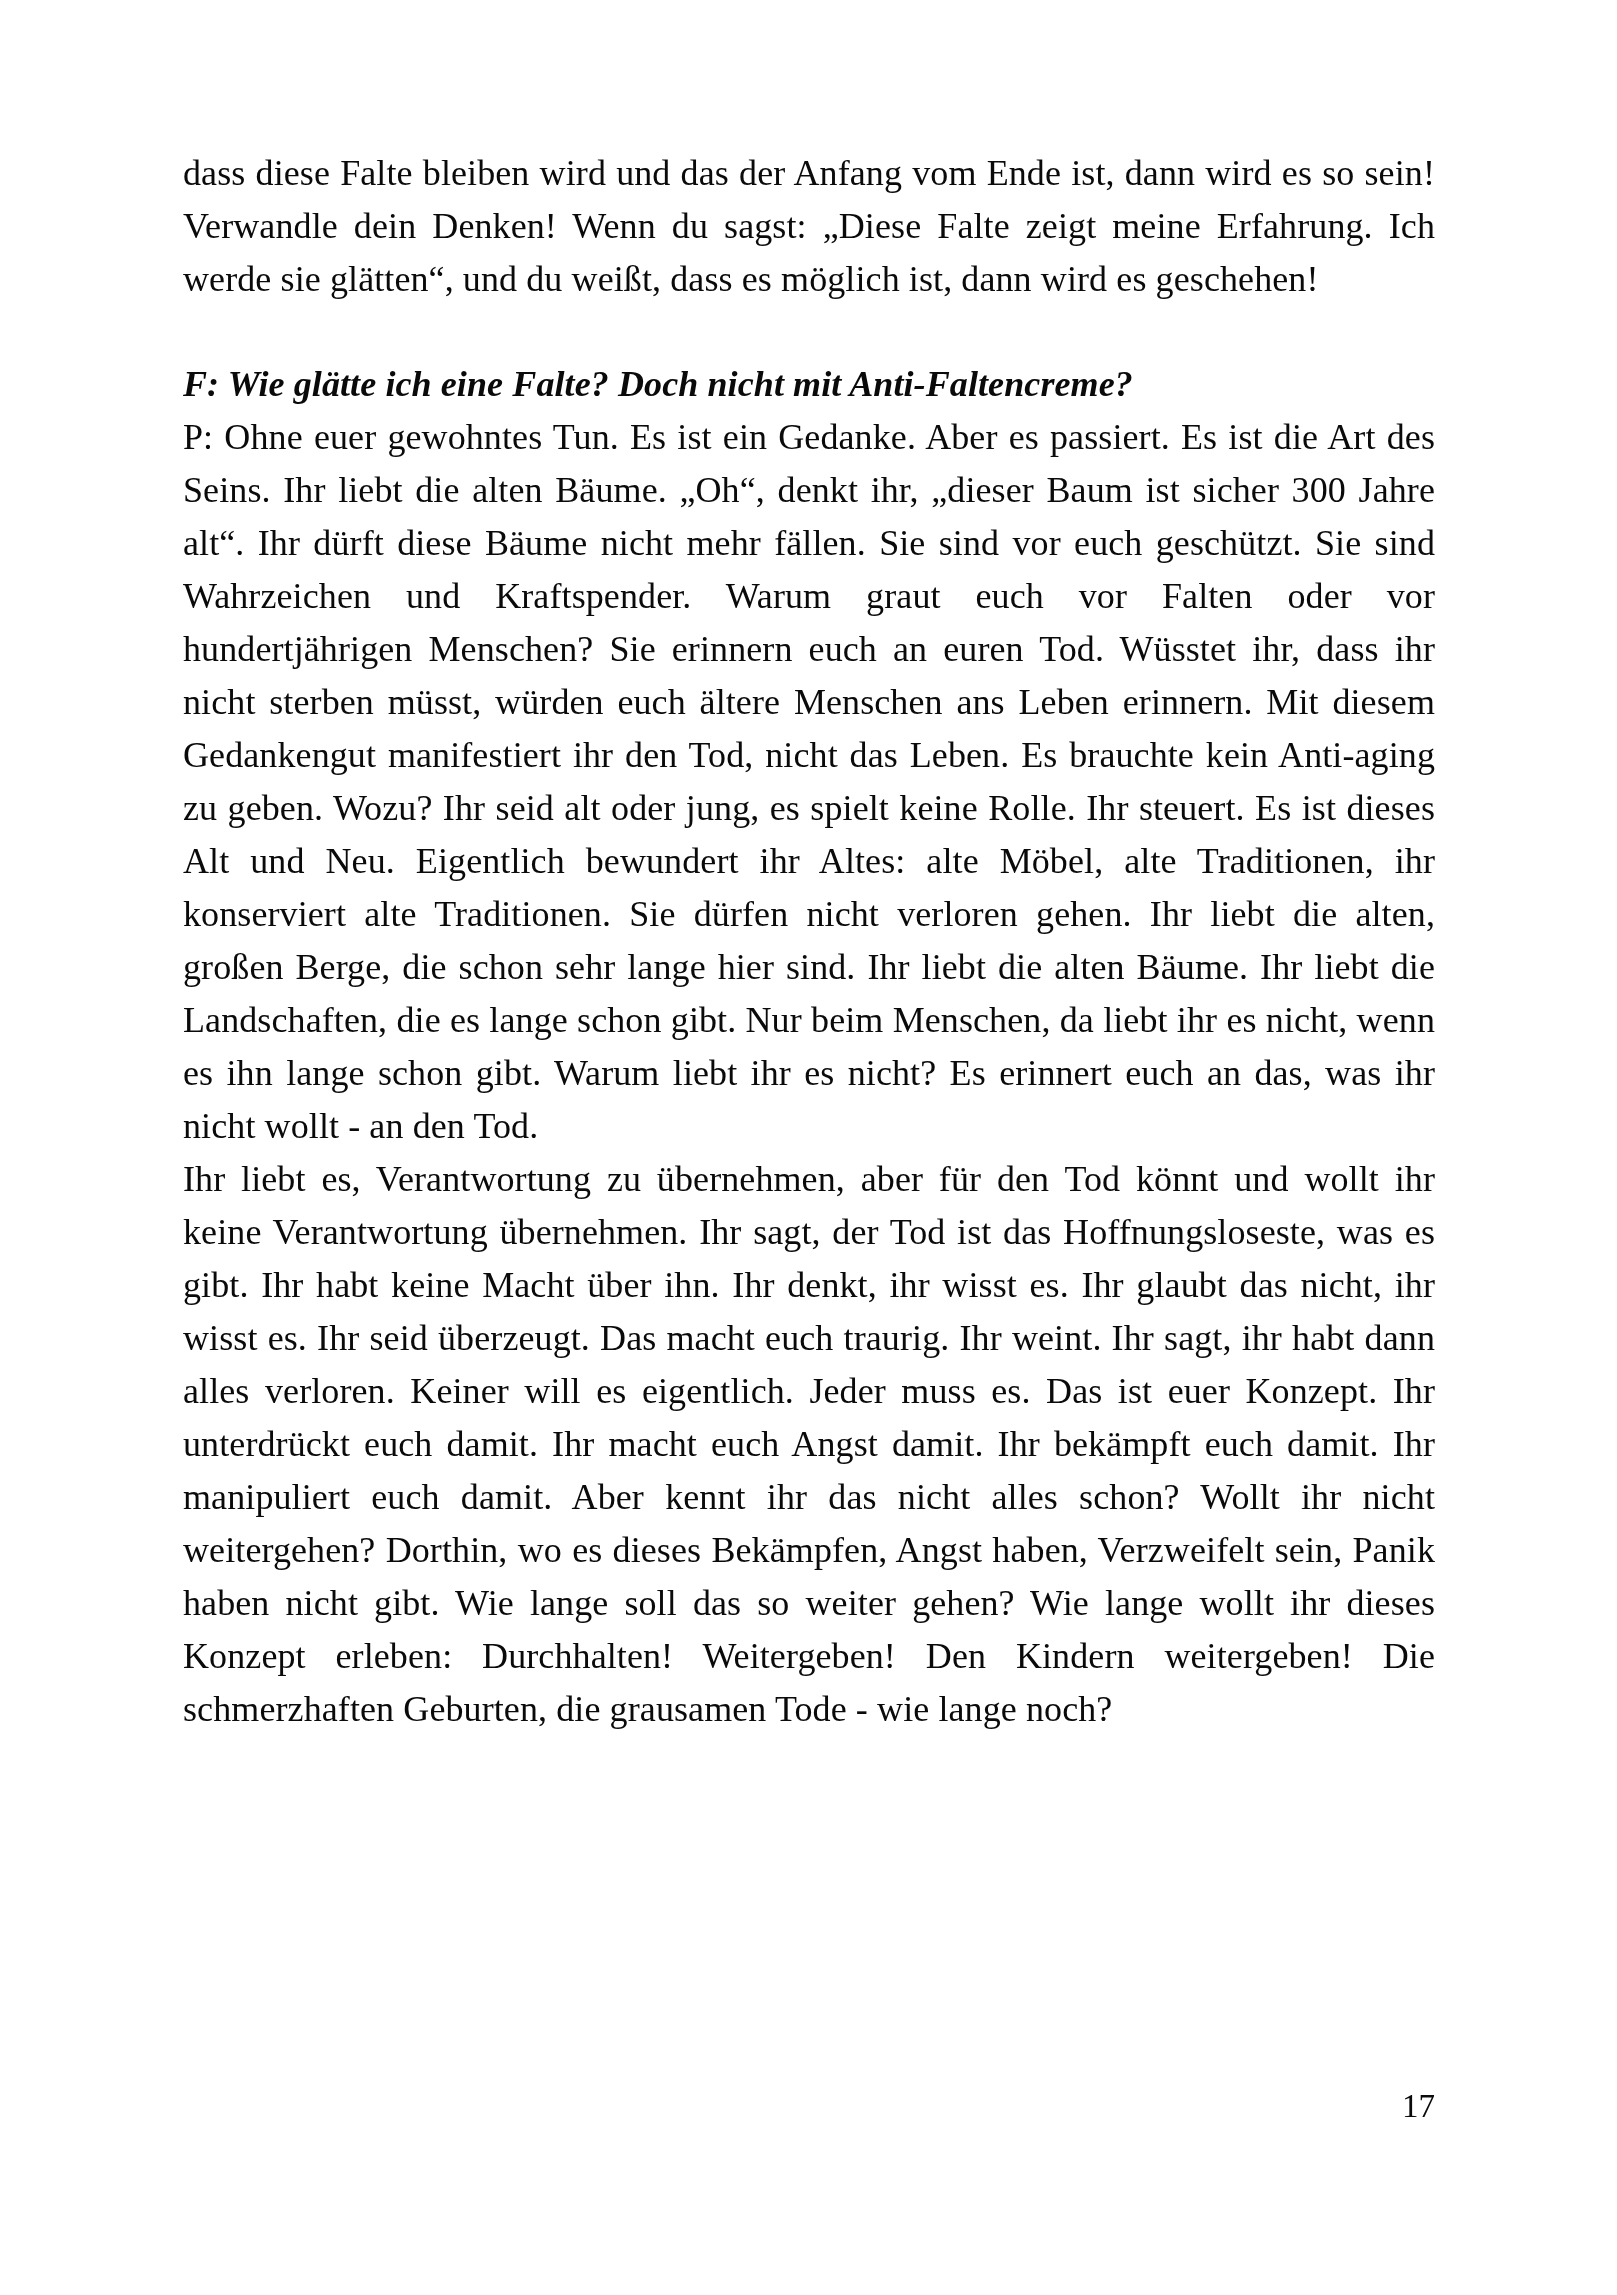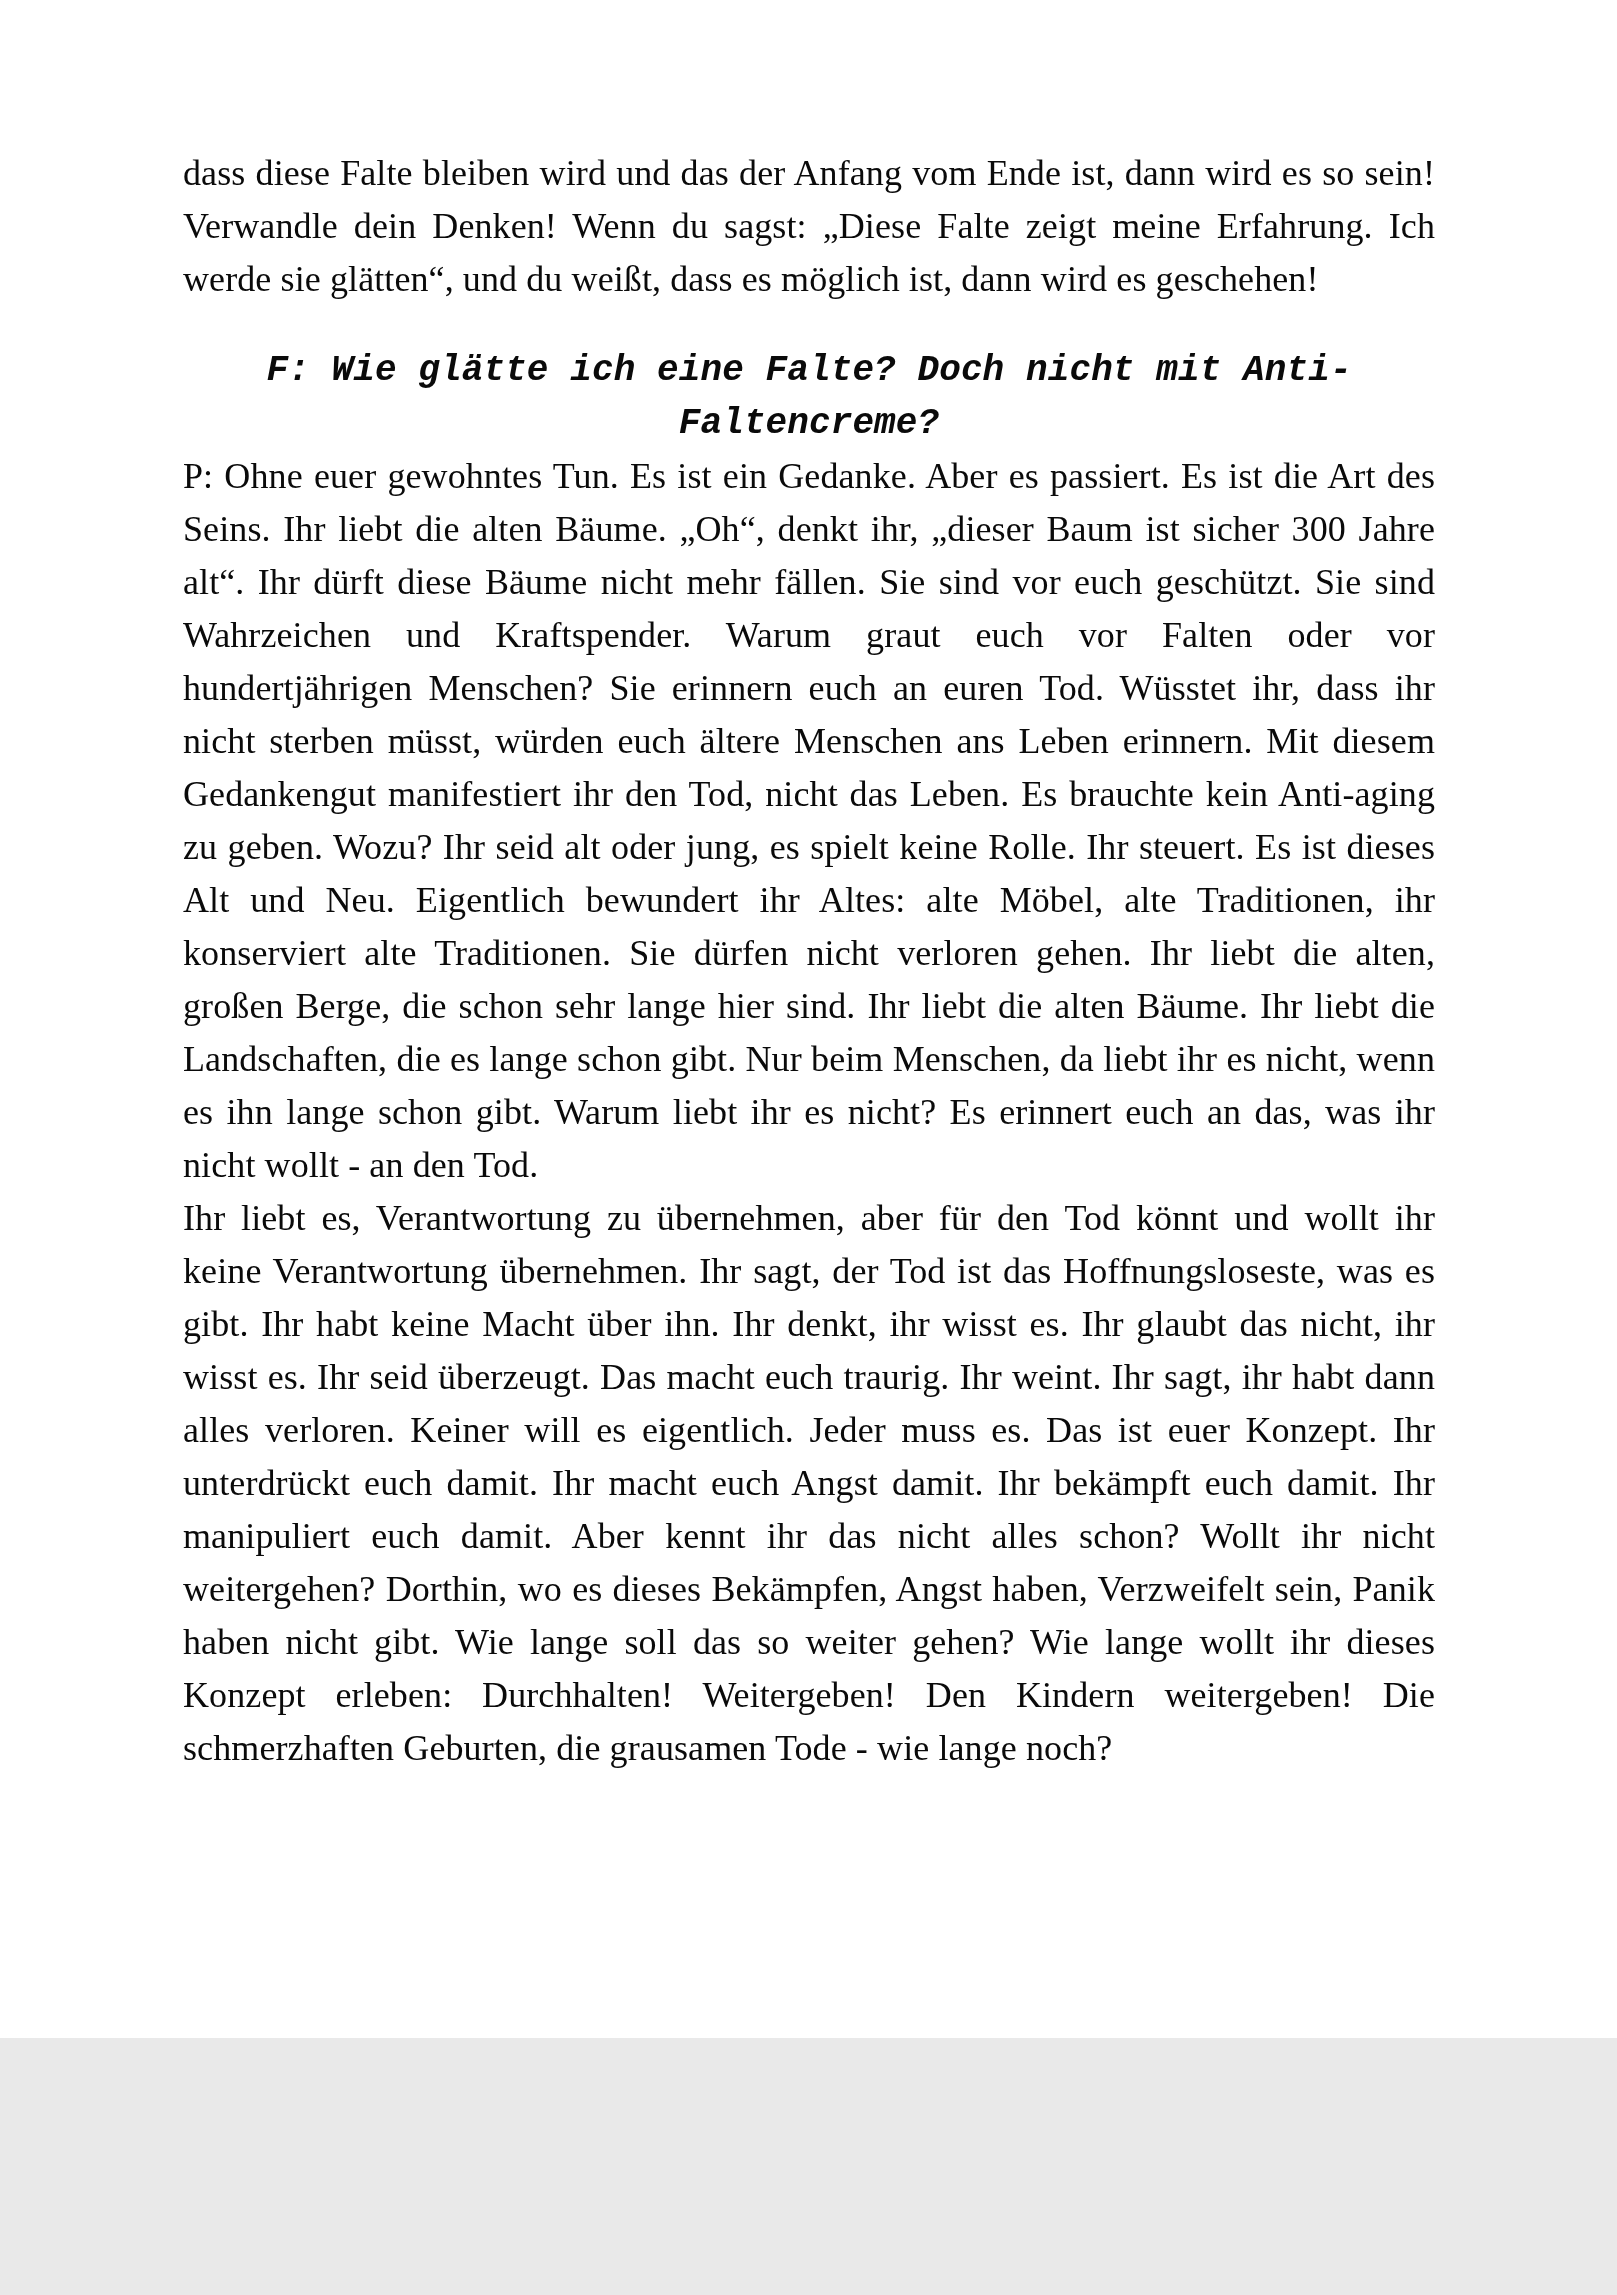--- a/index.html
+++ b/index.html
@@ -9,46 +9,45 @@
   body {
     width: 1618px;
     height: 2295px;
     background: #e9e9e9;
     font-family: "Liberation Serif", serif;
     color: #0a0a0a;
   }
   .page {
     position: relative;
     width: 1618px;
-    height: 2038px;
+    height: 2295px;
     background: #ffffff;
     overflow: hidden;
   }
   .text-block {
     position: absolute;
     left: 183px;
     top: 147px;
     width: 1252px;
     font-size: 36px;
     line-height: 53px;
     text-align: justify;
     letter-spacing: 0.1px;
     hyphens: auto;
     -webkit-hyphens: auto;
   }
   .para {
     margin: 0;
   }
   .question-heading {
-    margin-top: 38px;
+    margin-top: 52px;
     font-weight: bold;
     font-style: italic;
-    text-align: center;
+    text-align: left;
     hyphens: none;
-    font-family: Liberation Mono, monospace;
   }
   .page-number {
     position: absolute;
     left: 183px;
     top: 2085px;
     width: 1252px;
     text-align: right;
     font-size: 33px;
     line-height: 42px;
   }

